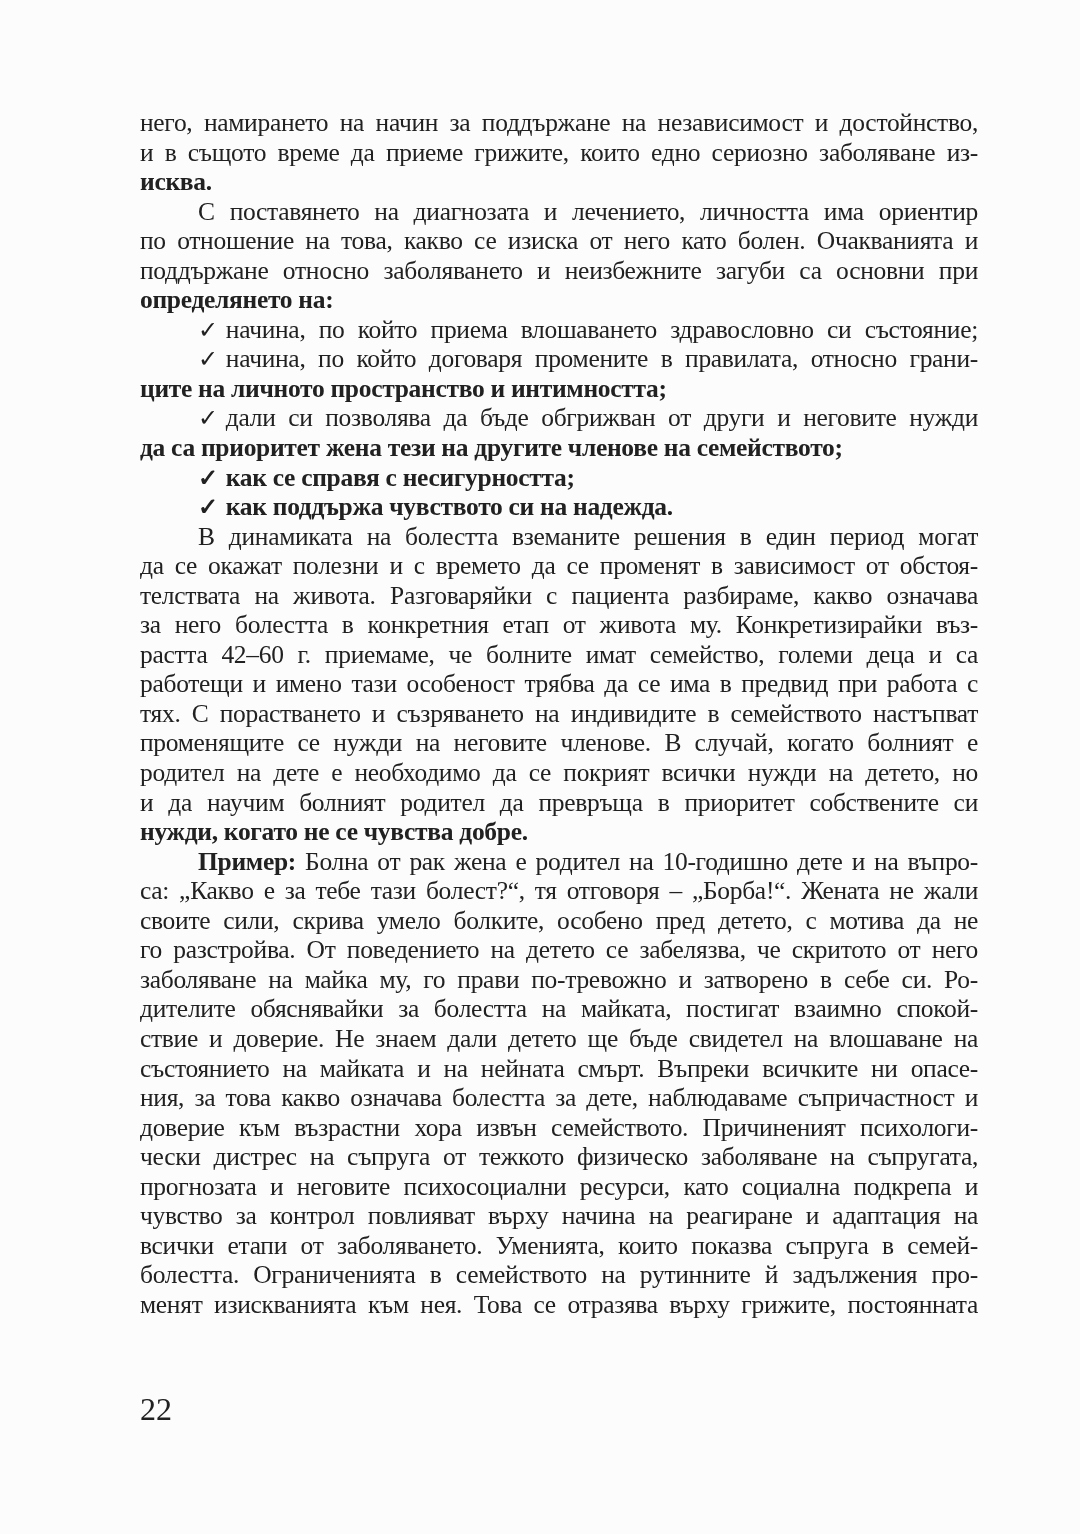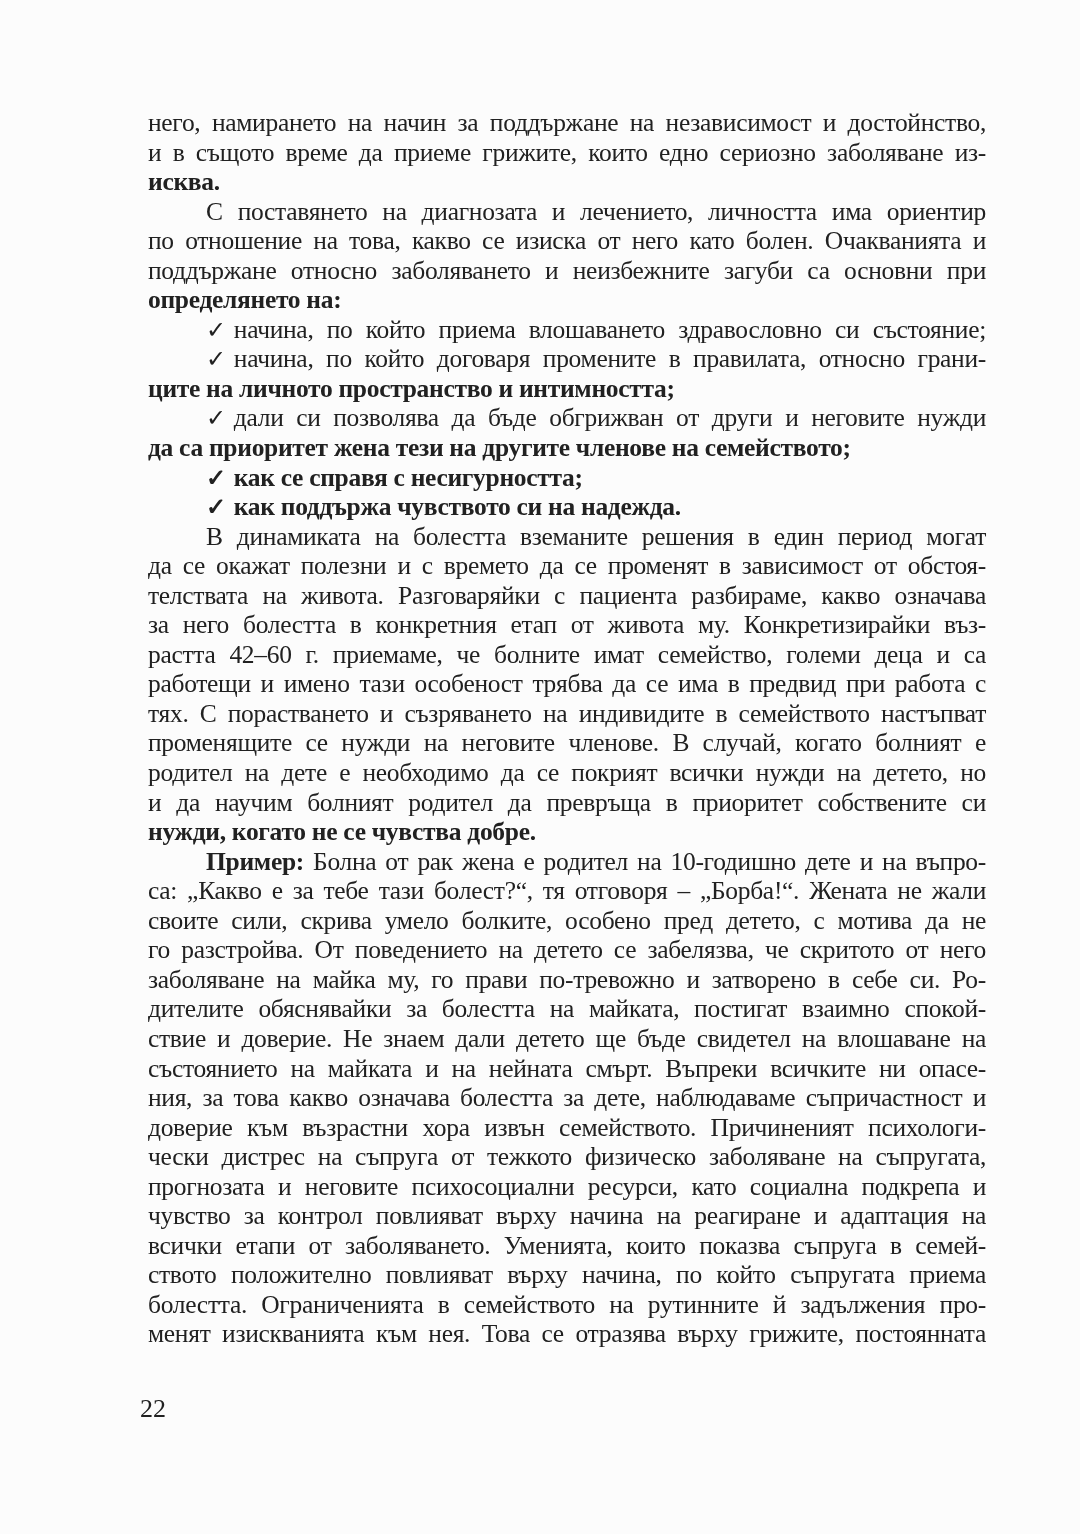--- a/index.html
+++ b/index.html
@@ -14,21 +14,20 @@
     background: #fcfcfc;
     overflow: hidden;
     font-family: "Liberation Serif", "DejaVu Serif", serif;
     color: #212121;
   }
   .text-block {
     position: absolute;
     left: 140px;
     top: 108px;
     width: 838px;
-    margin-left: 8px;
   }
   .line {
     height: 29.55px;
     line-height: 29.55px;
     font-size: 25.5px;
     letter-spacing: -0.3px;
     white-space: nowrap;
     text-align: justify;
     text-align-last: justify;
   }
@@ -45,21 +44,21 @@
     margin-right: 8px;
     font-size: 24px;
   }
   .lead {
     font-weight: bold;
   }
   .page-number {
     position: absolute;
     left: 140px;
     top: 1394px;
-    font-size: 26px;
+    font-size: 32px;
     line-height: 30px;
     color: #212121;
   }
 </style>
 </head>
 <body>
 
 <div class="page">
   <div class="text-block">
       <div class="line">него, намирането на начин за поддържане на независимост и достойнство,</div>
@@ -94,18 +93,17 @@
       <div class="line">заболяване на майка му, го прави по-тревожно и затворено в себе си. Ро-</div>
       <div class="line">дителите обяснявайки за болестта на майката, постигат взаимно спокой-</div>
       <div class="line">ствие и доверие. Не знаем дали детето ще бъде свидетел на влошаване на</div>
       <div class="line">състоянието на майката и на нейната смърт. Въпреки всичките ни опасе-</div>
       <div class="line">ния, за това какво означава болестта за дете, наблюдаваме съпричастност и</div>
       <div class="line">доверие към възрастни хора извън семейството. Причиненият психологи-</div>
       <div class="line">чески дистрес на съпруга от тежкото физическо заболяване на съпругата,</div>
       <div class="line">прогнозата и неговите психосоциални ресурси, като социална подкрепа и</div>
       <div class="line">чувство за контрол повлияват върху начина на реагиране и адаптация на</div>
       <div class="line">всички етапи от заболяването. Уменията, които показва съпруга в семей-</div>
-      <div class="line">ството положително повлияват върху начина, по който съпругата приема</div>
       <div class="line">болестта. Ограниченията в семейството на рутинните й задължения про-</div>
       <div class="line">менят изискванията към нея. Това се отразява върху грижите, постоянната</div>
     </div>
   <div class="page-number">22</div>
 </div>
 
 </body></html>

